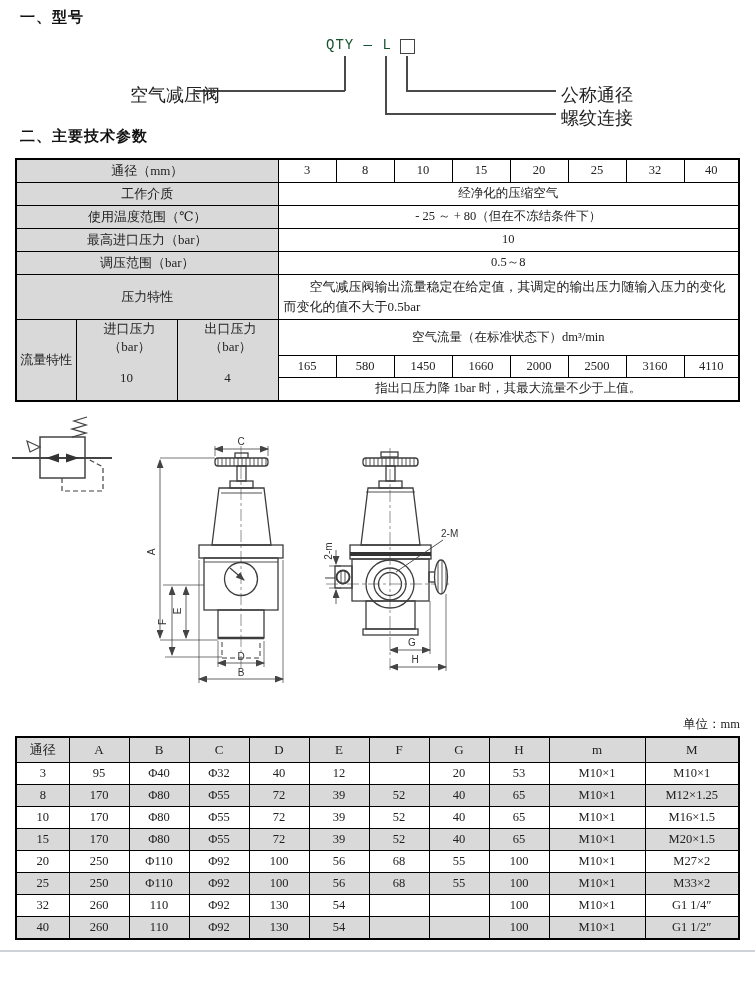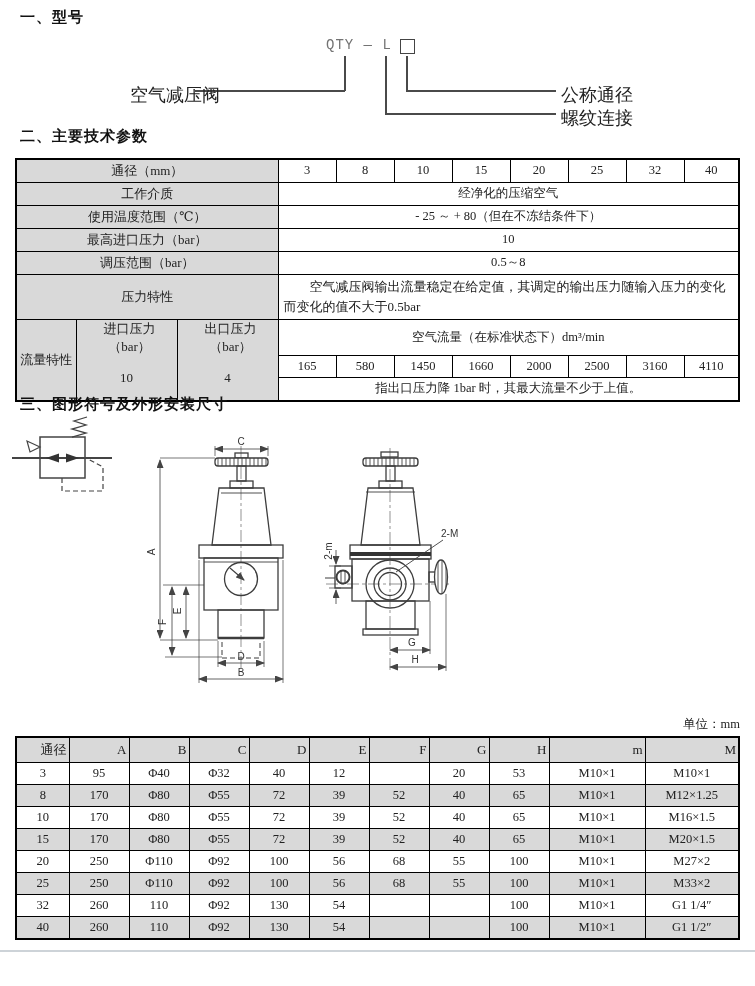--- a/index.html
+++ b/index.html
@@ -4,35 +4,35 @@
 <style>
   html,body{margin:0;padding:0;background:#fff;}
   .page{position:relative;width:755px;height:986px;background:#fff;overflow:hidden;
         font-family:"Liberation Serif","DejaVu Serif",serif;color:#1a1a1a;}
   .abs{position:absolute;}
   .h{position:absolute;font-family:Liberation Mono, monospace;
      font-weight:bold;font-size:15px;color:#111;letter-spacing:1px;}
   .cline{position:absolute;background:#4a4a4a;}
   .lbl-txt{position:absolute;font-size:18px;color:#222;}
   .model-code{position:absolute;font-family:"Liberation Mono","DejaVu Sans Mono",monospace;
-              font-size:14px;color:#737373;letter-spacing:1px;}
+              font-size:14px;color:#14532d;letter-spacing:1px;}
   .model-box{position:absolute;width:13px;height:13px;border:1.5px solid #444;background:#fff;}
 
   table{border-collapse:collapse;table-layout:fixed;}
   .t1,.t2{position:absolute;left:15px;width:725px;border:2px solid #000;background:#fff;}
   .t1{top:158px;}
   .t2{top:736px;}
   .t1 td,.t2 td{border:1px solid #000;text-align:center;vertical-align:middle;
                 font-size:12.5px;color:#222;padding:0 2px;overflow:hidden;}
   .t1 .lbl{background:#d9d9d9;font-size:13px;}
   .t1 tr.r23{height:23px;} .t1 tr.rp{height:45px;} .t1 tr.r22{height:22px;}
   .t1 td.ptext{text-align:left;text-indent:2em;font-size:13px;line-height:20px;padding:0 5px;}
   .t1 td.nbb{border-bottom:none;padding-left:8px;}
   .t1 td.nbt{border-top:none;}
-  .t2 thead td{background:#d9d9d9;height:24px;font-size:13px;text-align:right;}
+  .t2 thead td{background:#d9d9d9;height:24px;font-size:13px;}
   .t2 tbody tr{height:22px;}
   .t2 tbody tr:nth-child(even){background:#d9d9d9;}
   .unit-note{position:absolute;left:640px;top:716px;width:100px;text-align:right;
              font-size:12.5px;color:#222;}
   .footer-line{position:absolute;left:0;top:950px;width:755px;height:2px;background:#cdd3d8;}
   svg text{font-family:"Liberation Sans","DejaVu Sans",sans-serif;font-size:10px;fill:#333;}
 </style>
 </head>
 <body>
 
@@ -121,21 +121,20 @@
           <td>2500</td>
           <td>3160</td>
           <td>4110</td>
         </tr>
     <tr class="r23">
       <td colspan="8">指出口压力降 1bar 时，其最大流量不少于上值。</td>
     </tr>
   </tbody>
     </table>
 
-  <div class="h" style="left:20px;top:395px;">三、图形符号及外形安装尺寸</div>
 
   <svg class="abs" style="left:0;top:408px;" width="755" height="300" viewBox="0 408 755 300">
     <defs>
       <marker id="ae" markerWidth="9" markerHeight="7" refX="8" refY="3.5" orient="auto" markerUnits="userSpaceOnUse">
         <path d="M0,0 L9,3.5 L0,7 z" fill="#444"></path>
       </marker>
       <marker id="as" markerWidth="9" markerHeight="7" refX="1" refY="3.5" orient="auto" markerUnits="userSpaceOnUse">
         <path d="M9,0 L0,3.5 L9,7 z" fill="#444"></path>
       </marker>
       <pattern id="hatch" width="4" height="10" patternUnits="userSpaceOnUse">

